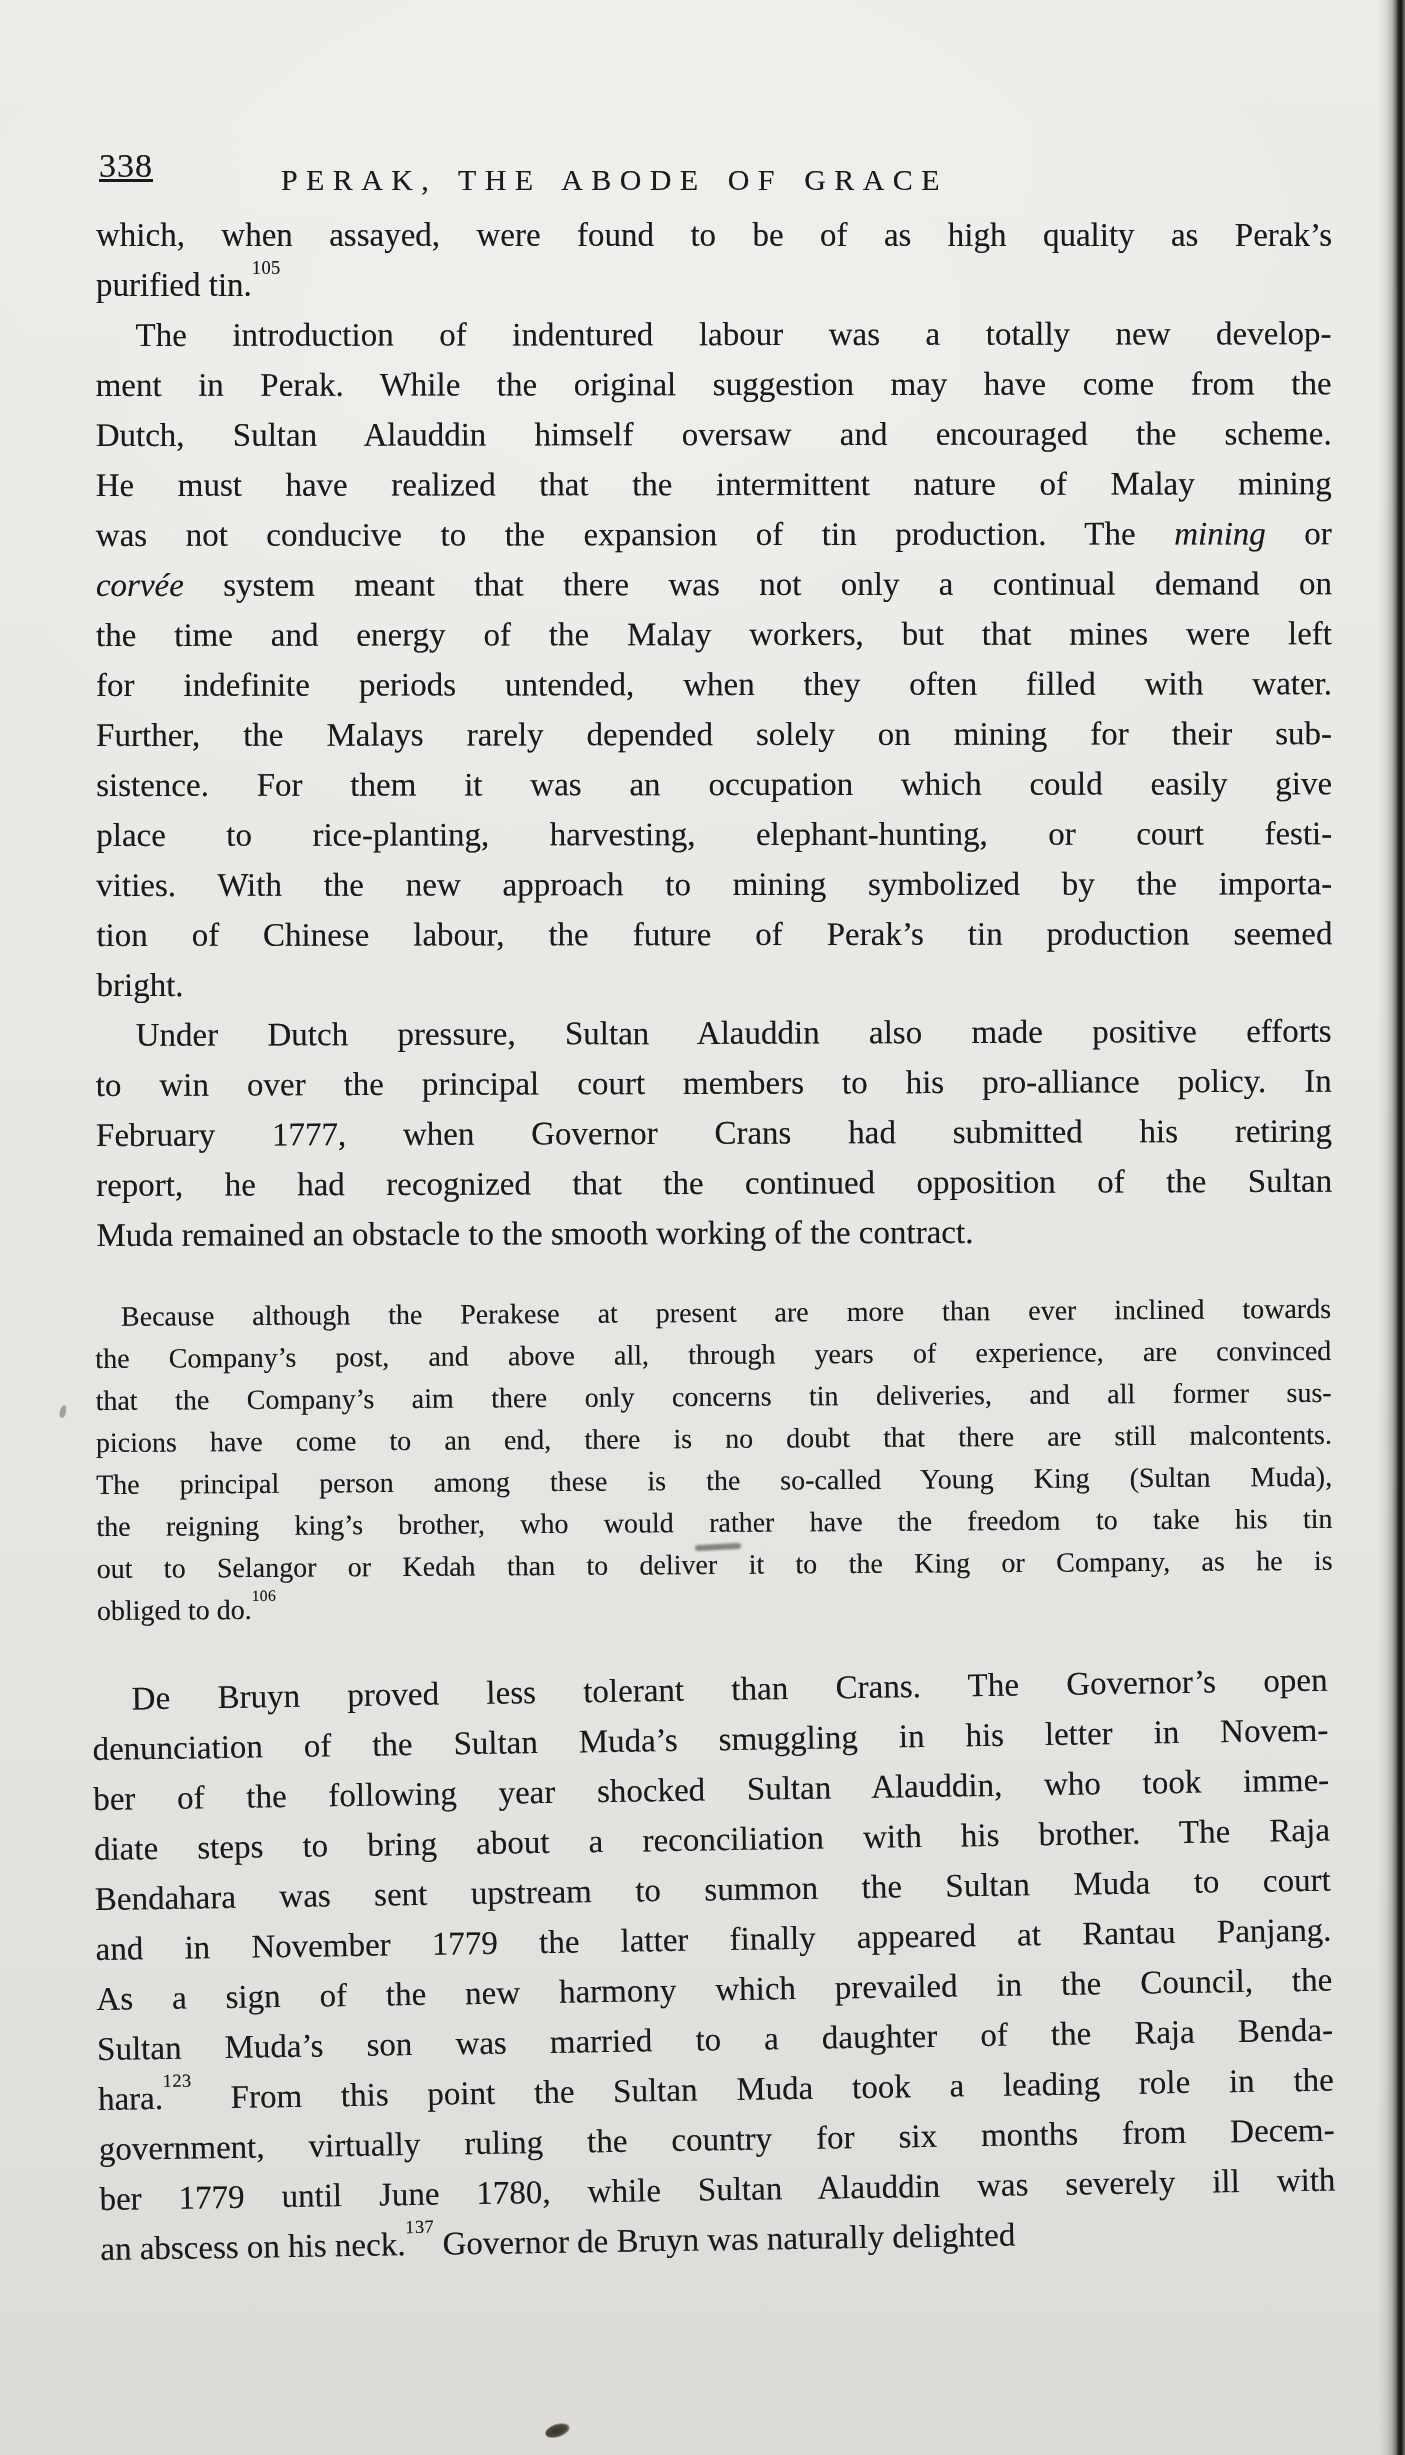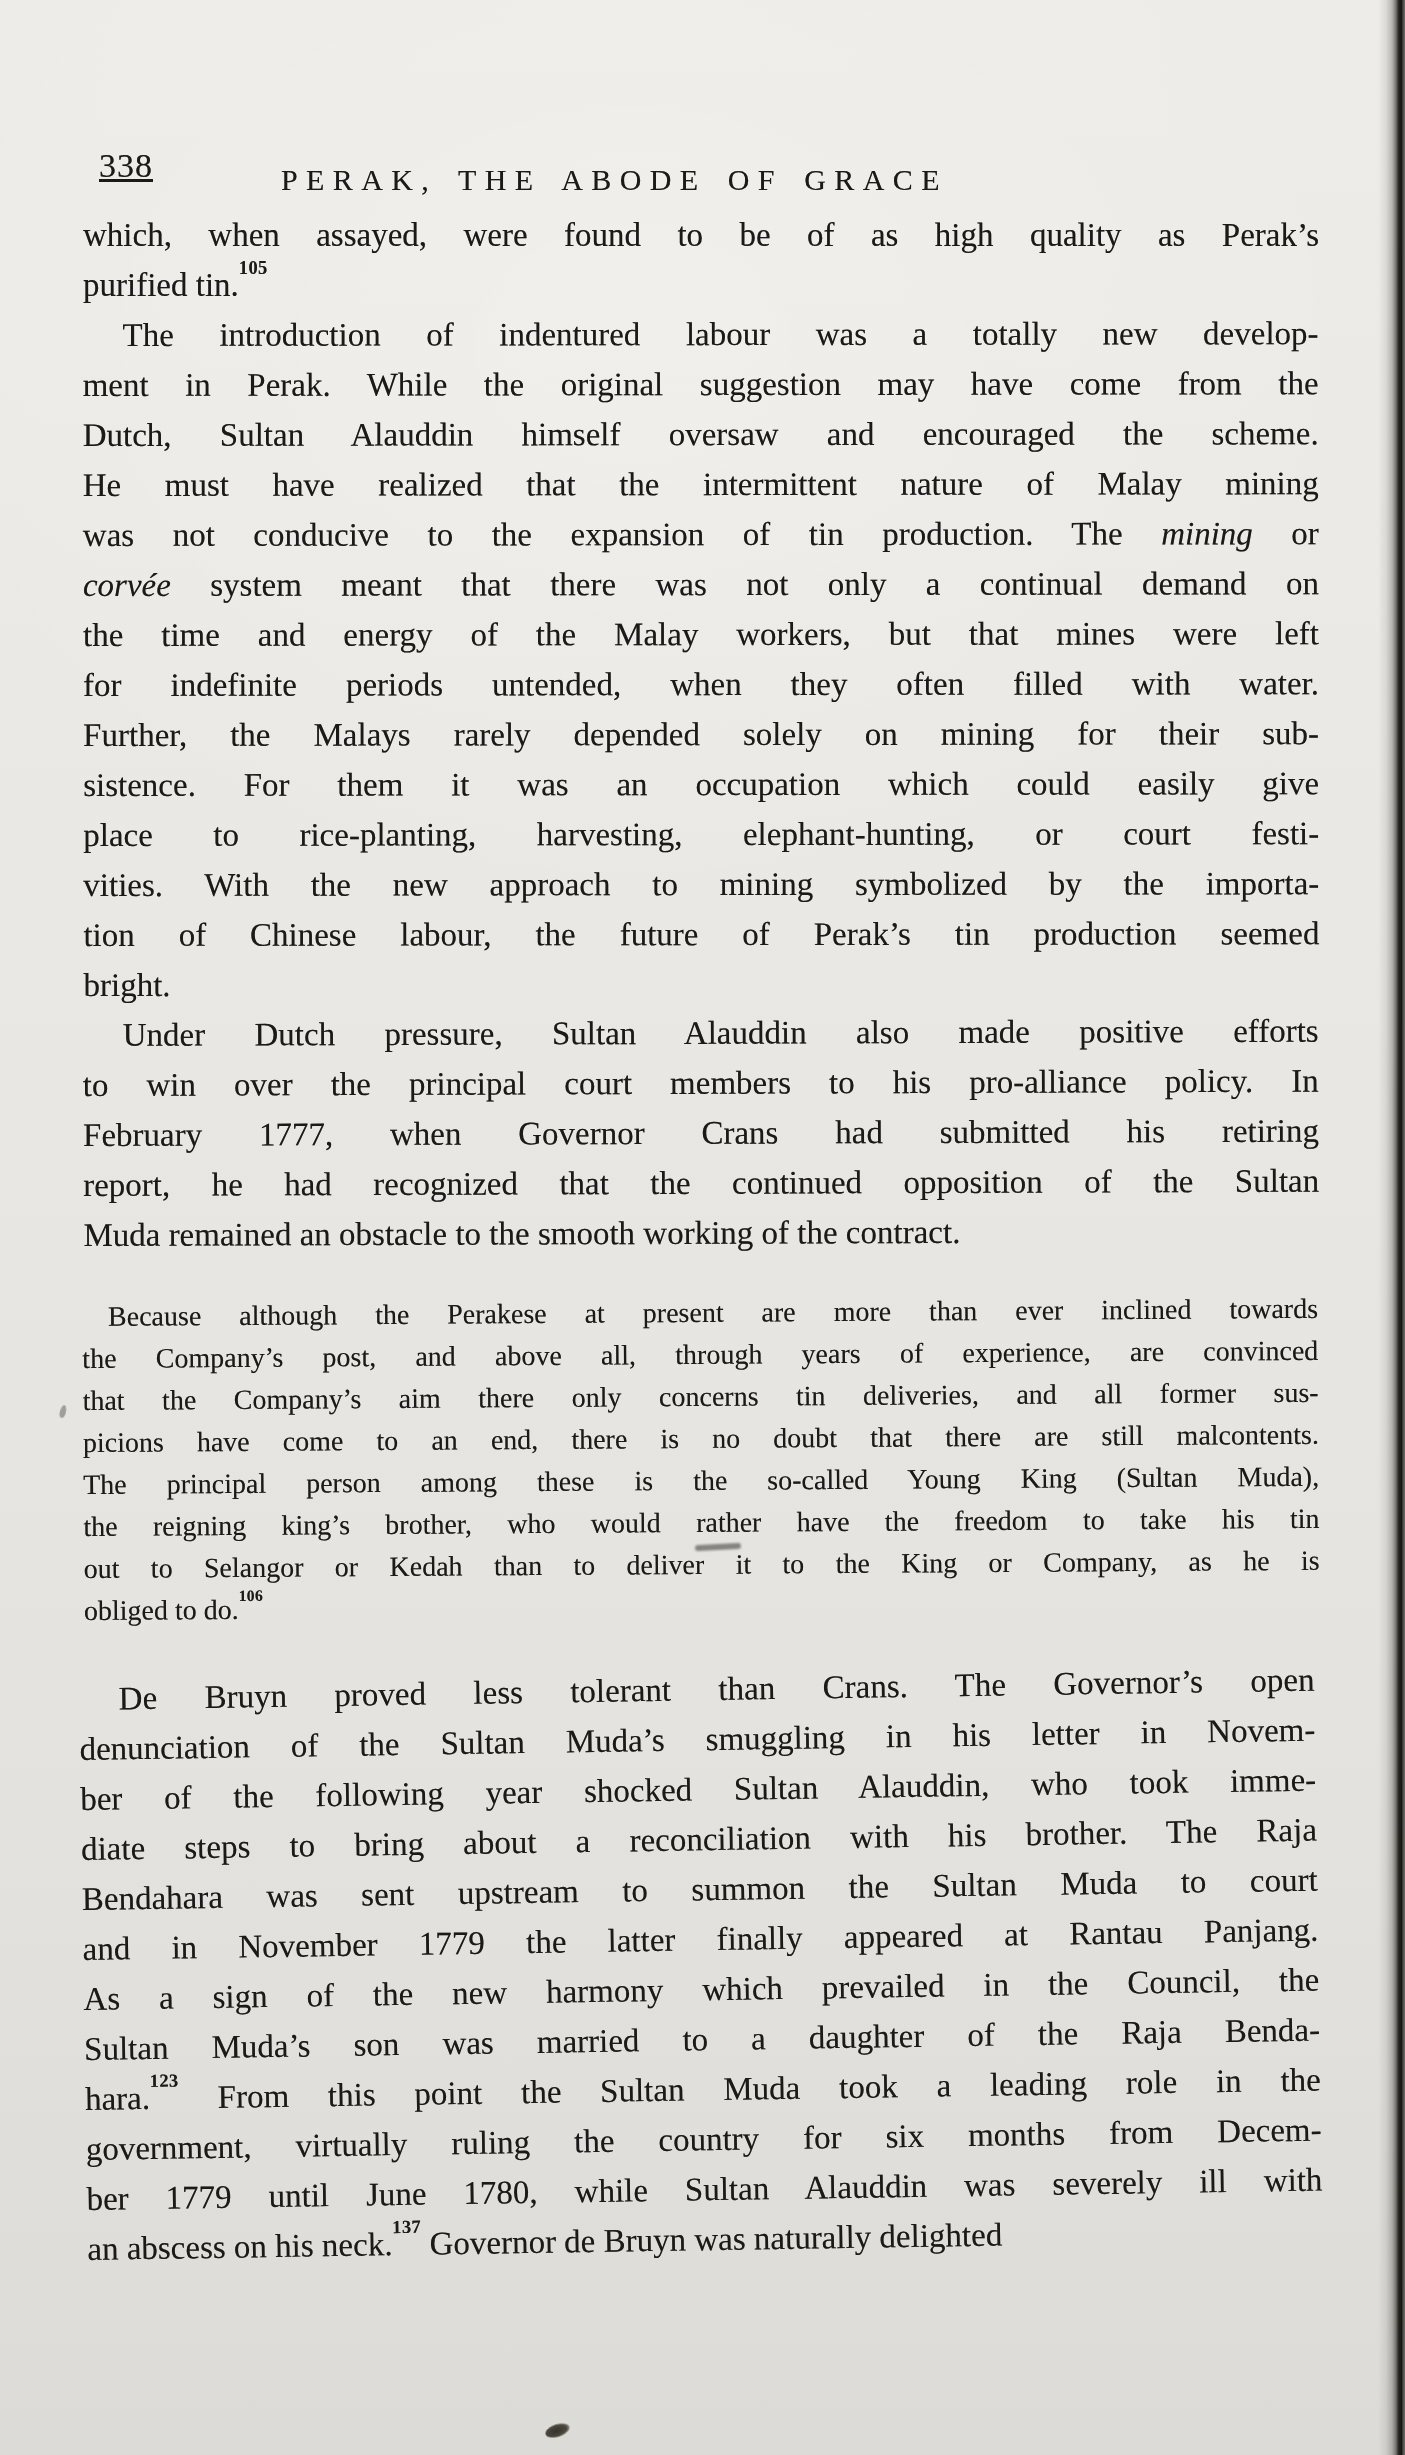--- a/index.html
+++ b/index.html
@@ -24,36 +24,36 @@
   }
   .title{
     position:absolute;left:281px;top:161px;
     font-size:30px;line-height:38px;
     letter-spacing:0.28em;word-spacing:0.18em;
     text-shadow:0 0 0.6px rgba(25,24,22,0.55);
     white-space:nowrap;
   }
   
   .text-area{
-    position:absolute;left:83px;top:210px;width:1236px;
+    position:absolute;left:96px;top:210px;width:1236px;
     text-shadow:0 0 0.6px rgba(25,24,22,0.5);
   }
   .block{transform-origin:0 50%;}
   .b1{transform:rotate(-0.08deg);}
   .b2{transform:rotate(-0.2deg);}
   .b3{transform:rotate(-0.38deg);}
   .b4{transform:rotate(-0.9deg);}
   .paragraph .line{font-size:33px;line-height:50px;}
   .quote .line{font-size:28px;line-height:42px;}
   .quote{margin:36px 0 42px 0;}
   .line{text-align:justify;text-align-last:justify;}
   .line.last{text-align:left;text-align-last:auto;}
   .indent.paragraph .line:first-child{text-indent:40px;}
   .indent.quote .line:first-child{text-indent:26px;}
-  sup{font-size:0.56em;position:relative;top:-0.52em;line-height:0;font-weight:bold;letter-spacing:0.02em;}
+  sup{font-size:0.56em;position:relative;top:-0.52em;line-height:0;font-weight:normal;letter-spacing:0.02em;}
   i{font-style:italic;}
   
   .edge-strip{
     position:absolute;top:0;right:0;width:27px;height:100%;
     background:linear-gradient(to right,
       rgba(120,120,115,0) 0%,
       rgba(115,115,110,0.15) 30%,
       rgba(100,100,95,0.4) 52%,
       #77766f 66%,
       #23231f 77%,

